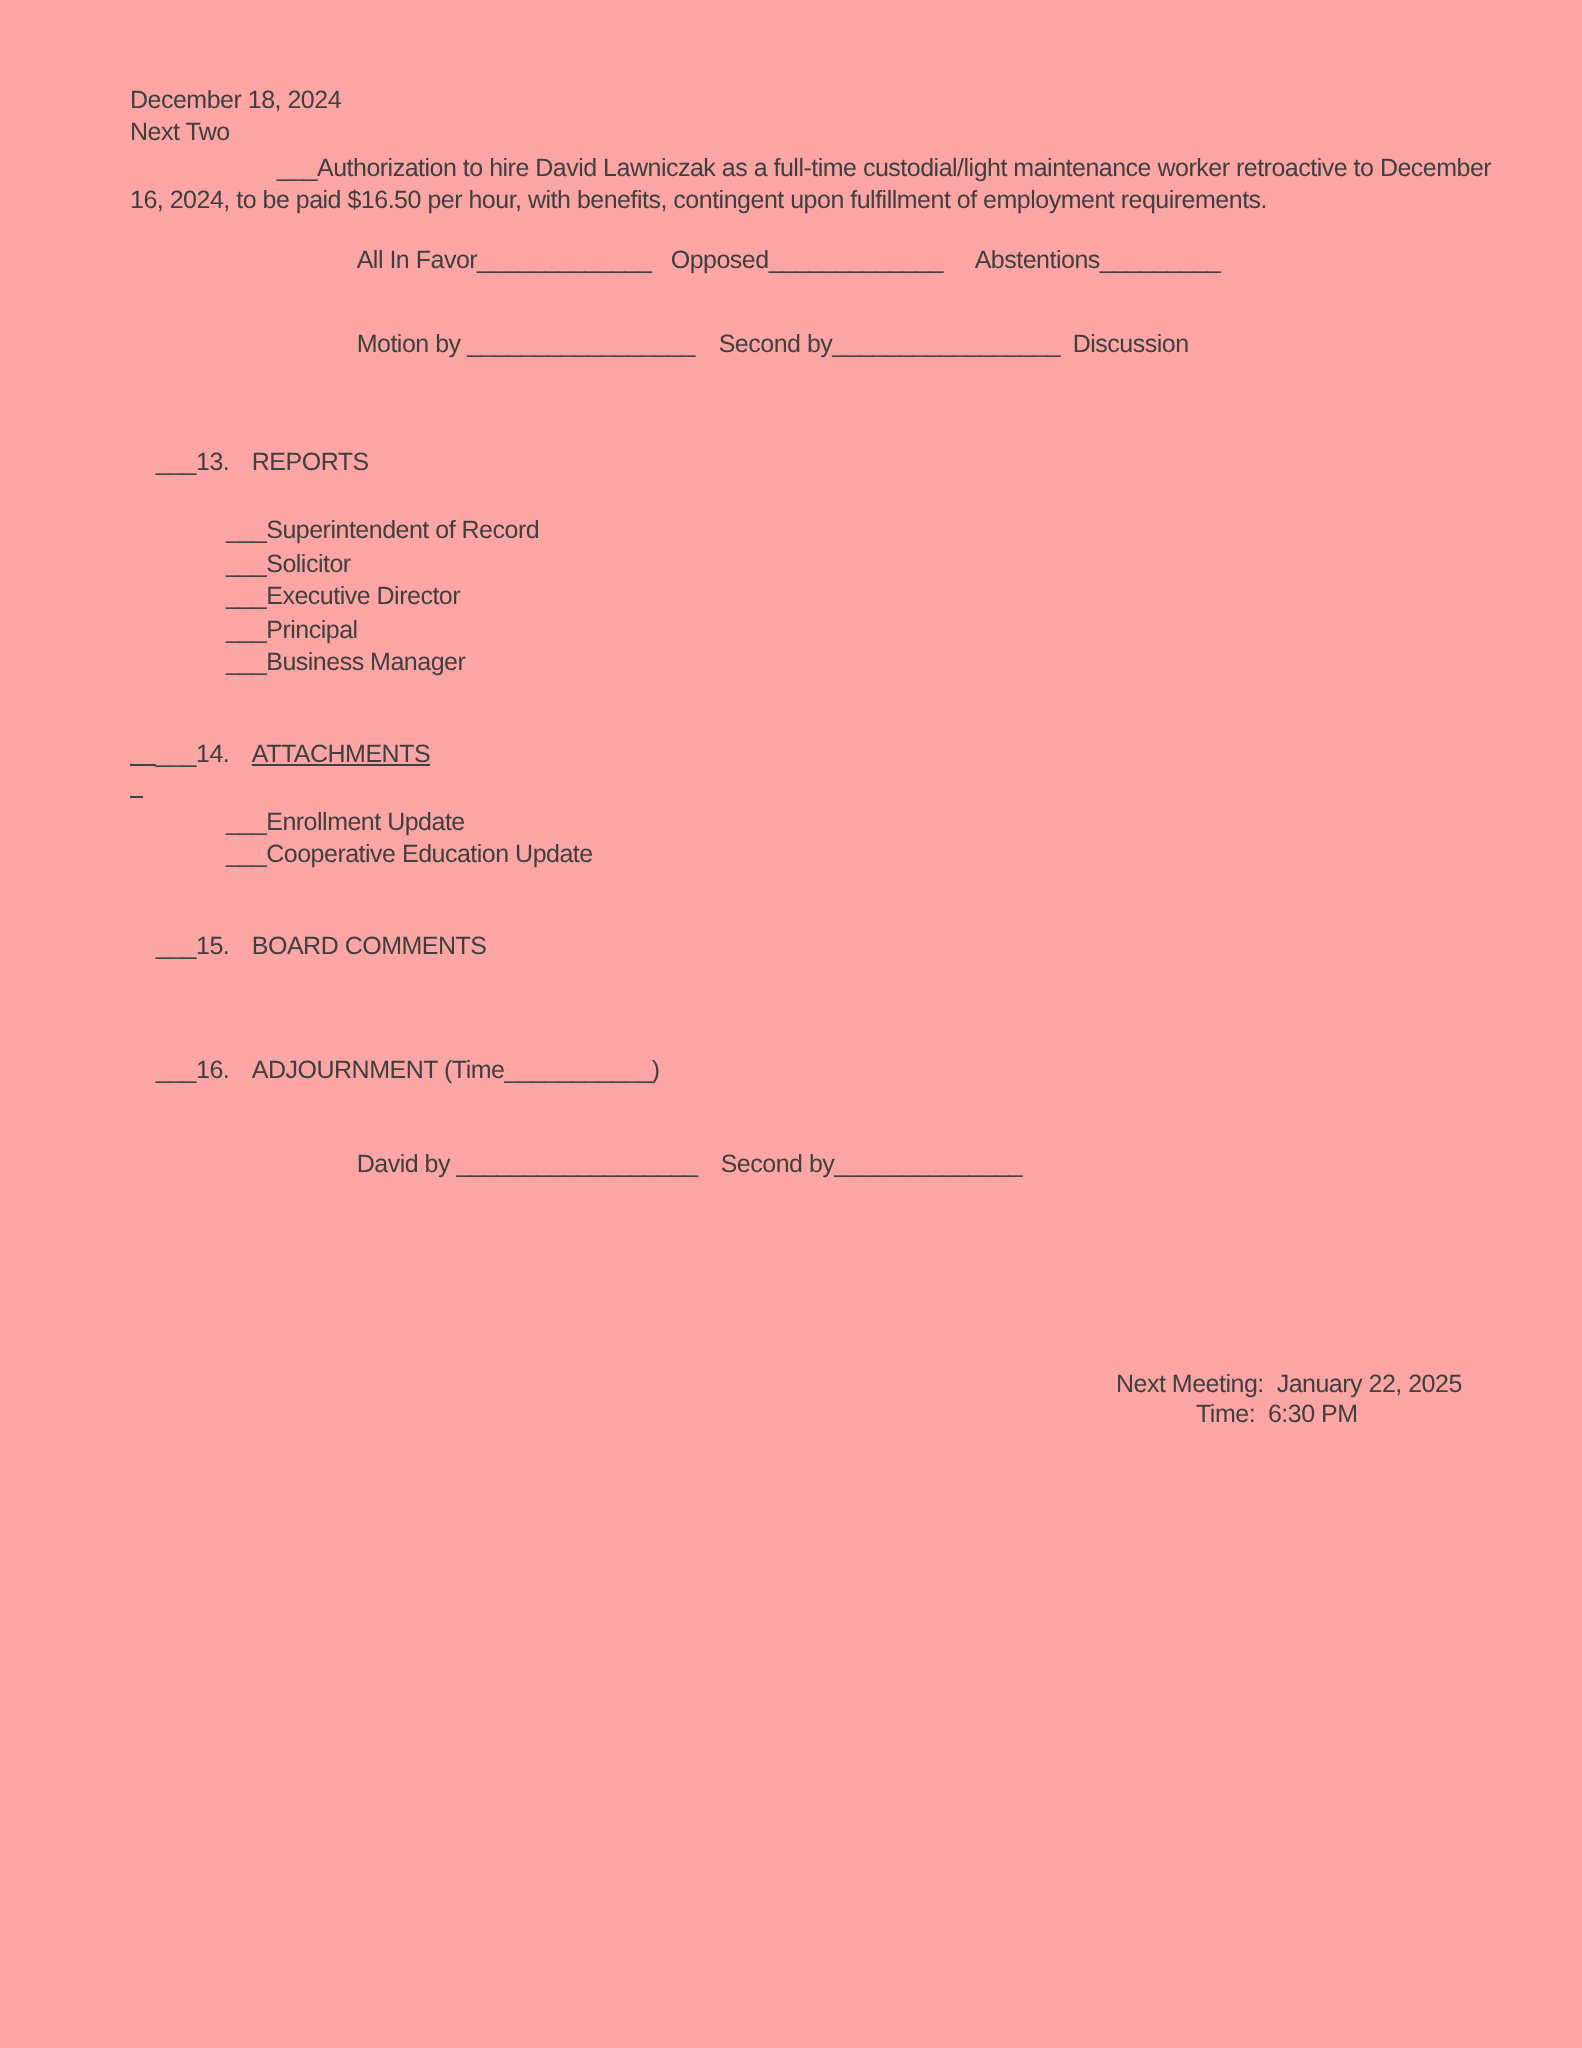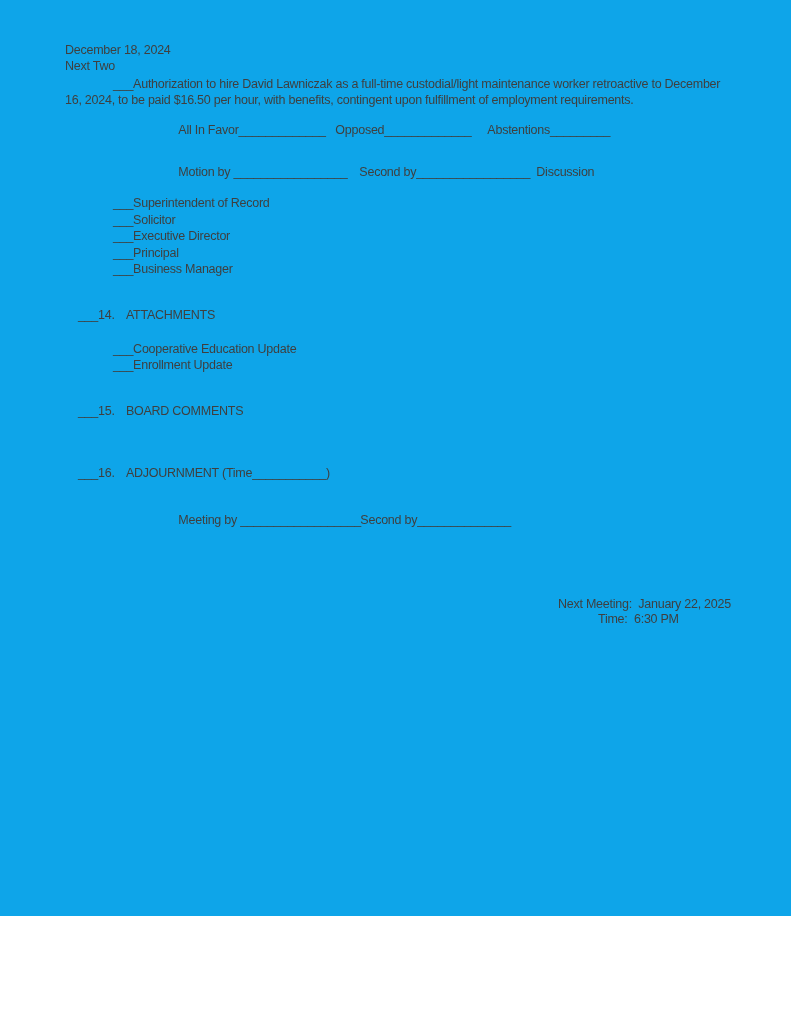--- a/index.html
+++ b/index.html
@@ -3,22 +3,22 @@
 <meta charset="utf-8">
 <style>
   html, body {
     margin: 0;
     padding: 0;
     background: #ffffff;
   }
   .page {
     position: relative;
     width: 791px;
-    height: 916px;
-    background: #0ea5e9;
+    height: 1024px;
+    background: #fca5a5;
     overflow: hidden;
     font-family: "Liberation Sans", "DejaVu Sans", sans-serif;
     font-size: 12.5px;
     letter-spacing: -0.25px;
     color: #3f3f3f;
     box-sizing: border-box;
     padding: 42px 20px 0 65px;
   }
   .page * { box-sizing: border-box; }
   .line {
@@ -32,21 +32,21 @@
     line-height: 16px;
     white-space: pre;
   }
   .item-num {
     display: inline-block;
     min-width: 48px;
     white-space: pre;
   }
 
   
-  .para-l1 { margin-left: 48px; line-height: 16px; white-space: pre; }
+  .para-l1 { margin-left: 48px; line-height: 16px; white-space: pre; text-align: center; }
   .para-l2 { line-height: 16px; white-space: pre; }
 
   
   .vote-block { margin-left: 94px; }
   .vote-row { line-height: 14px; white-space: pre; }
   .seg { display: inline-block; white-space: pre; vertical-align: top; }
   .seg-w181 { width: 181px; }
   .seg-w177 { width: 177px; }
   .seg-w157 { width: 157px; }
   .seg-w152 { width: 152px; }
@@ -55,28 +55,28 @@
   
   .sublist { margin-left: 48px; }
   .sub-line { line-height: 16.5px; white-space: pre; }
 
   
   .mt-item12 { margin-top: 36px; }
   .mt-para   { margin-top: 2px; }
   .mt-vote   { margin-top: 1px; }
   .mt-item13 { margin-top: 14px; }
   .mt-sub    { margin-top: 2px; }
-  .mt-item14 { margin-top: 13px; }
+  .mt-item14 { margin-top: 13px; text-decoration: underline; }
   .mt-item15 { margin-top: 13px; }
   .mt-item16 { margin-top: 14px; }
   .mt-adjvote{ margin-top: 2px; }
 
   
   .next-meeting {
-    margin-top: 56px;
+    margin-top: 82px;
     margin-left: 493px;
   }
   .next-meeting .nm-line { line-height: 15.5px; white-space: pre; }
   .nm-time { padding-left: 40px; }
 </style>
 </head>
 <body>
 
 <div class="page">
 
@@ -91,46 +91,49 @@
 
   <div class="vote-block mt-vote">
     <div class="vote-row">
       <span class="seg seg-w157">All In Favor_____________</span><span class="seg seg-w152">Opposed_____________</span><span class="seg">Abstentions_________</span>
     </div>
     <div class="vote-row">
       <span class="seg seg-w181">Motion by _________________</span><span class="seg seg-w177">Second by_________________</span><span class="seg">Discussion</span>
     </div>
   </div>
 
+  <div class="item-row mt-item13">
+    <span class="item-num">___13.</span><span>REPORTS</span>
+  </div>
   <div class="sublist mt-sub">
     <div class="sub-line">___Superintendent of Record</div>
     <div class="sub-line">___Solicitor</div>
     <div class="sub-line">___Executive Director</div>
     <div class="sub-line">___Principal</div>
     <div class="sub-line">___Business Manager</div>
   </div>
 
   <div class="item-row mt-item14">
     <span class="item-num">___14.</span><span>ATTACHMENTS</span>
   </div>
   <div class="sublist mt-sub">
+    <div class="sub-line">___Enrollment Update</div>
     <div class="sub-line">___Cooperative Education Update</div>
-    <div class="sub-line">___Enrollment Update</div>
   </div>
 
   <div class="item-row mt-item15">
     <span class="item-num">___15.</span><span>BOARD COMMENTS</span>
   </div>
 
   <div class="item-row mt-item16">
     <span class="item-num">___16.</span><span>ADJOURNMENT (Time___________)</span>
   </div>
   <div class="vote-block mt-adjvote">
     <div class="vote-row">
-      <span class="seg seg-w182">Meeting by __________________</span><span class="seg">Second by______________</span>
+      <span class="seg seg-w182">David by __________________</span><span class="seg">Second by______________</span>
     </div>
   </div>
 
   <div class="next-meeting">
     <div class="nm-line">Next Meeting:  January 22, 2025</div>
     <div class="nm-line nm-time">Time:  6:30 PM</div>
   </div>
 
 </div>
 

